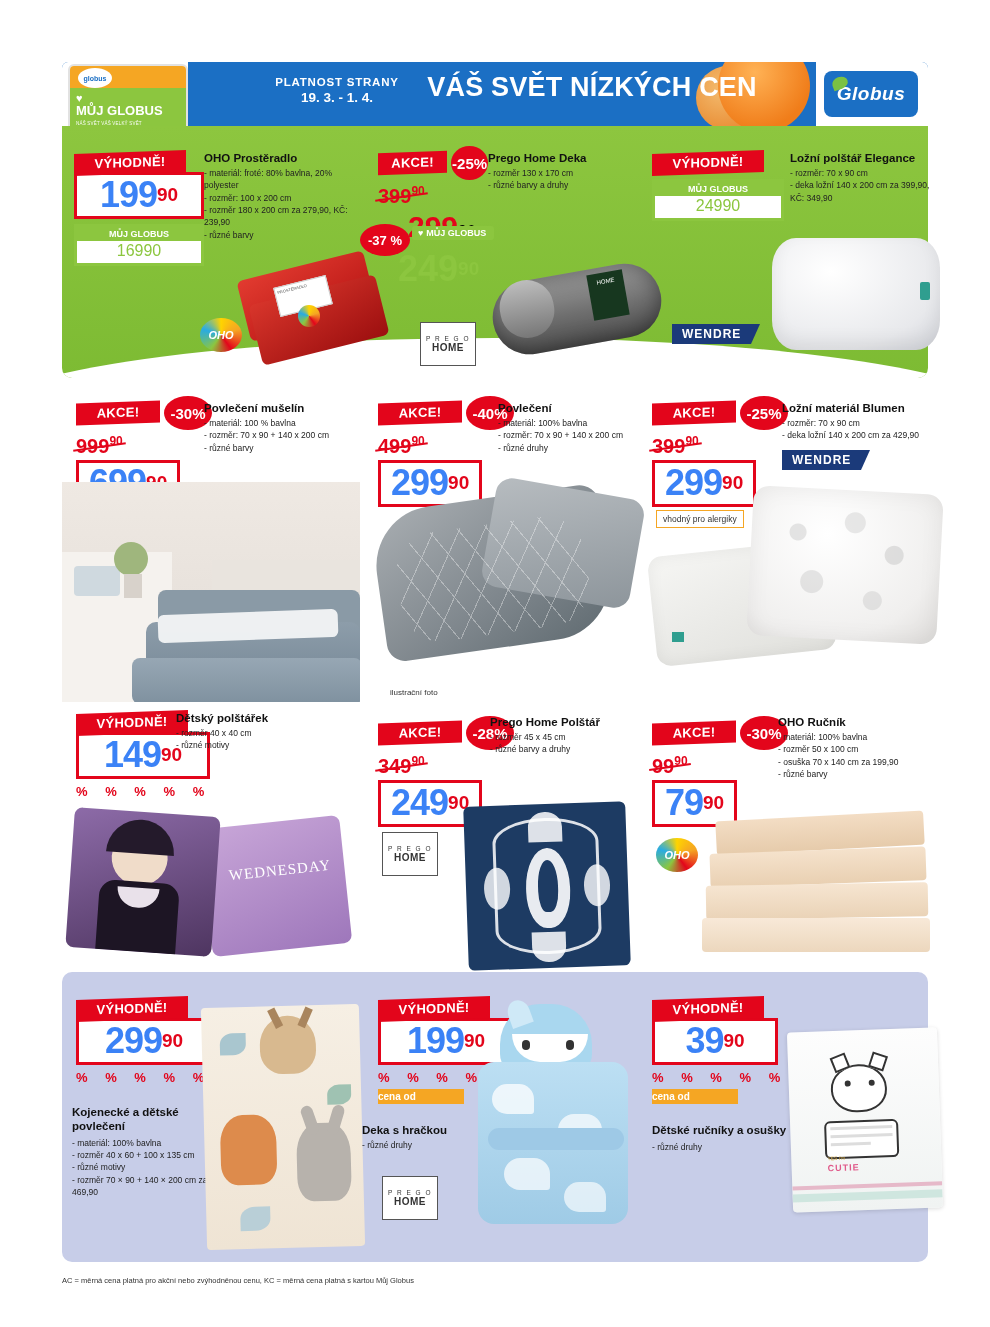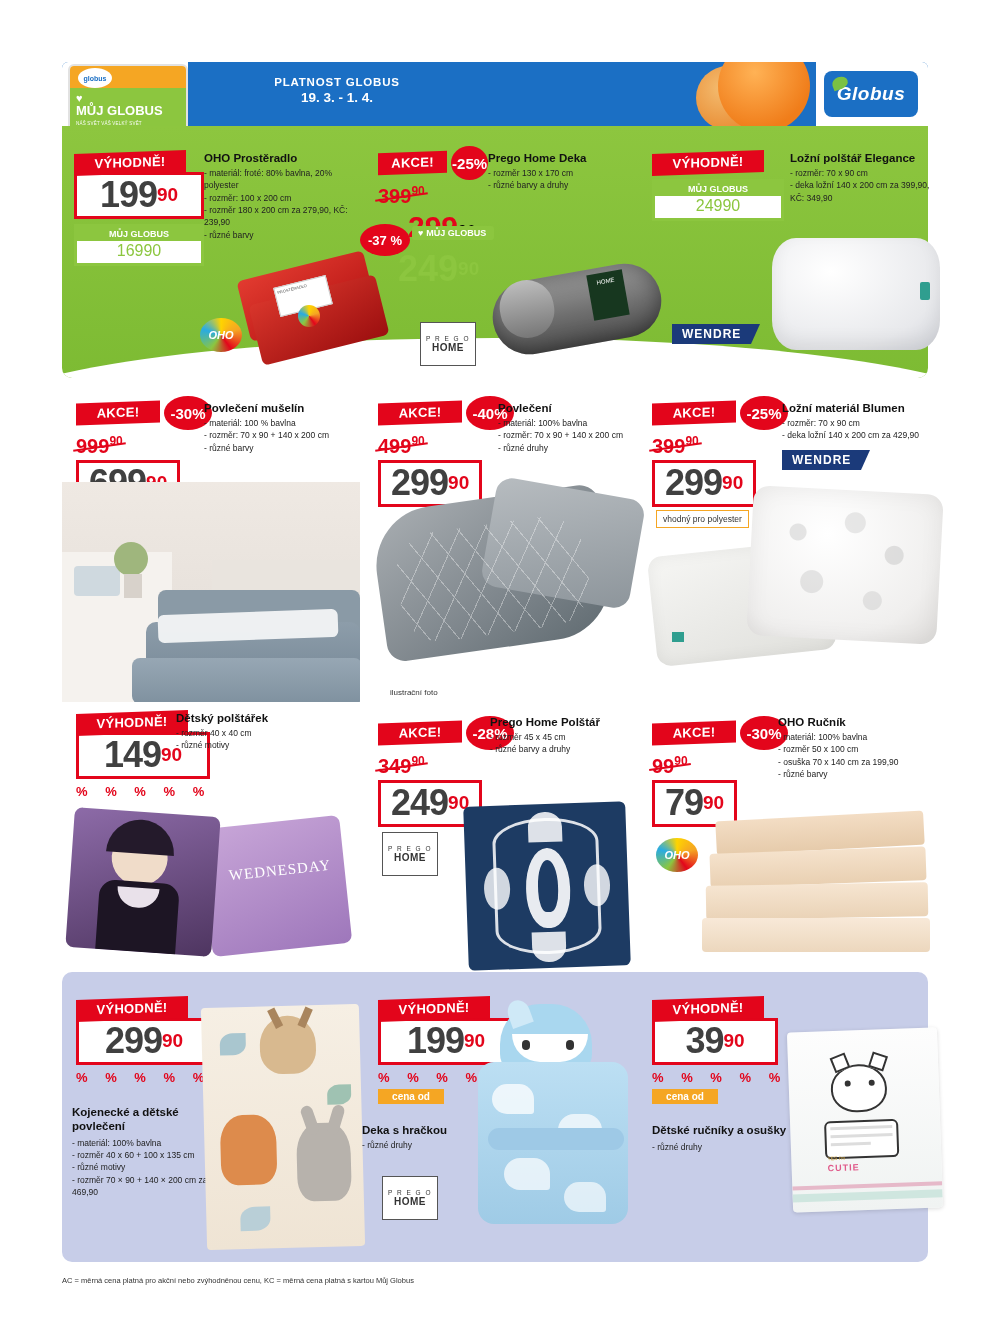--- a/index.html
+++ b/index.html
@@ -125,21 +125,21 @@
     transform:skewY(-2deg);
     letter-spacing:.3px;
   }
   .tag-label.akce { font-size:13px; }
   .price-box {
     background:#fff; border:3px solid #e3051b;
     display:inline-block; padding:2px 10px 3px;
     line-height:1;
   }
   .price-box .main {
-    font-size:36px; font-weight:bold; color:#404040; letter-spacing:-1px;
+    font-size:36px; font-weight:bold; color:#3b82f6; letter-spacing:-1px;
   }
   .price-box .cents {
     font-size:19px; font-weight:bold; color:#e3051b; vertical-align:super;
   }
   .old-price {
     font-size:20px; font-weight:bold; color:#e3051b; position:relative;
     display:inline-block;
   }
   .old-price .c { font-size:12px; vertical-align:super;}
   .old-price:after {
@@ -156,21 +156,21 @@
     background:#8cc63f; color:#fff; font-size:9px; font-weight:bold;
     padding:2px 8px 2px 6px; border-radius:3px; display:inline-flex;
     align-items:center; gap:3px;
   }
   .mg-price-badge .h { font-size:9px;}
   .percent-row {
     color:#e3051b; font-weight:bold; font-size:13px; letter-spacing:7px;
   }
   .cena-od {
     background:#f5a623;color:#fff;font-size:10px;font-weight:bold;
-    text-align:center;padding:2px 0;width:66px;
+    text-align:left;padding:2px 0;width:86px;
   }
   .alergik {
     background:#fff;border:1px solid #f5a623;color:#333;
     font-size:8.5px;padding:3px 6px;display:inline-block;
   }
 
   
   .prod-title { font-size:11.5px; font-weight:bold; color:#111; margin-bottom:3px;}
   .prod-list { font-size:8.5px; color:#222; line-height:1.45; }
 
@@ -216,23 +216,24 @@
   <div class="header">
     <div class="header-left-white"></div>
     <div class="hdr-orange-circle2"></div>
     <div class="hdr-orange-circle"></div>
     <div class="hdr-right-white"></div>
     <div class="globus-logo">
       <span class="g-leaf"></span>
       <span>Globus</span>
     </div>
     <div class="hdr-validity">
-      <div class="t1">PLATNOST GLOBUS</div>
+      <div class="t1">PLATNOST STRANY</div>
       <div class="t2">19. 3. - 1. 4.</div>
     </div>
+    <div class="hdr-title">VÁŠ SVĚT NÍZKÝCH CEN</div>
   </div>
 
   <div class="muj-globus-badge">
     <div class="mg-top">
       <div class="mg-circle">globus</div>
     </div>
     <div class="mg-body">
       <div class="mg-heart">♥</div>
       <div class="mg-name">MŮJ GLOBUS</div>
       <div class="mg-sub">NÁŠ SVĚT VÁŠ VELKÝ SVĚT</div>
@@ -407,21 +408,21 @@
       <div class="tag-label akce" style="width:84px;">AKCE!</div>
       <div class="discount-bubble">-25%</div>
     </div>
     <div style="margin-top:4px;">
       <span class="old-price"><span>399</span><span class="c">90</span></span>
     </div>
     <div class="price-box" style="display:inline-block;margin-top:2px;">
       <span class="main">299</span><span class="cents">90</span>
     </div>
   </div>
-  <div class="alergik" style="position:absolute;left:656px;top:510px;">vhodný pro polyester</div>
+  <div class="alergik" style="position:absolute;left:656px;top:510px;">vhodný pro alergiky</div>
   <div style="position:absolute;left:782px;top:402px;width:160px;">
     <div class="prod-title">Ložní materiál Blumen</div>
     <div class="prod-list">
       <div>- rozměr: 70 x 90 cm</div>
       <div>- deka ložní 140 x 200 cm za 429,90</div>
     </div>
     <div class="brand-wendre" style="margin-top:8px;">
       <span>WENDRE</span>
     </div>
   </div>

